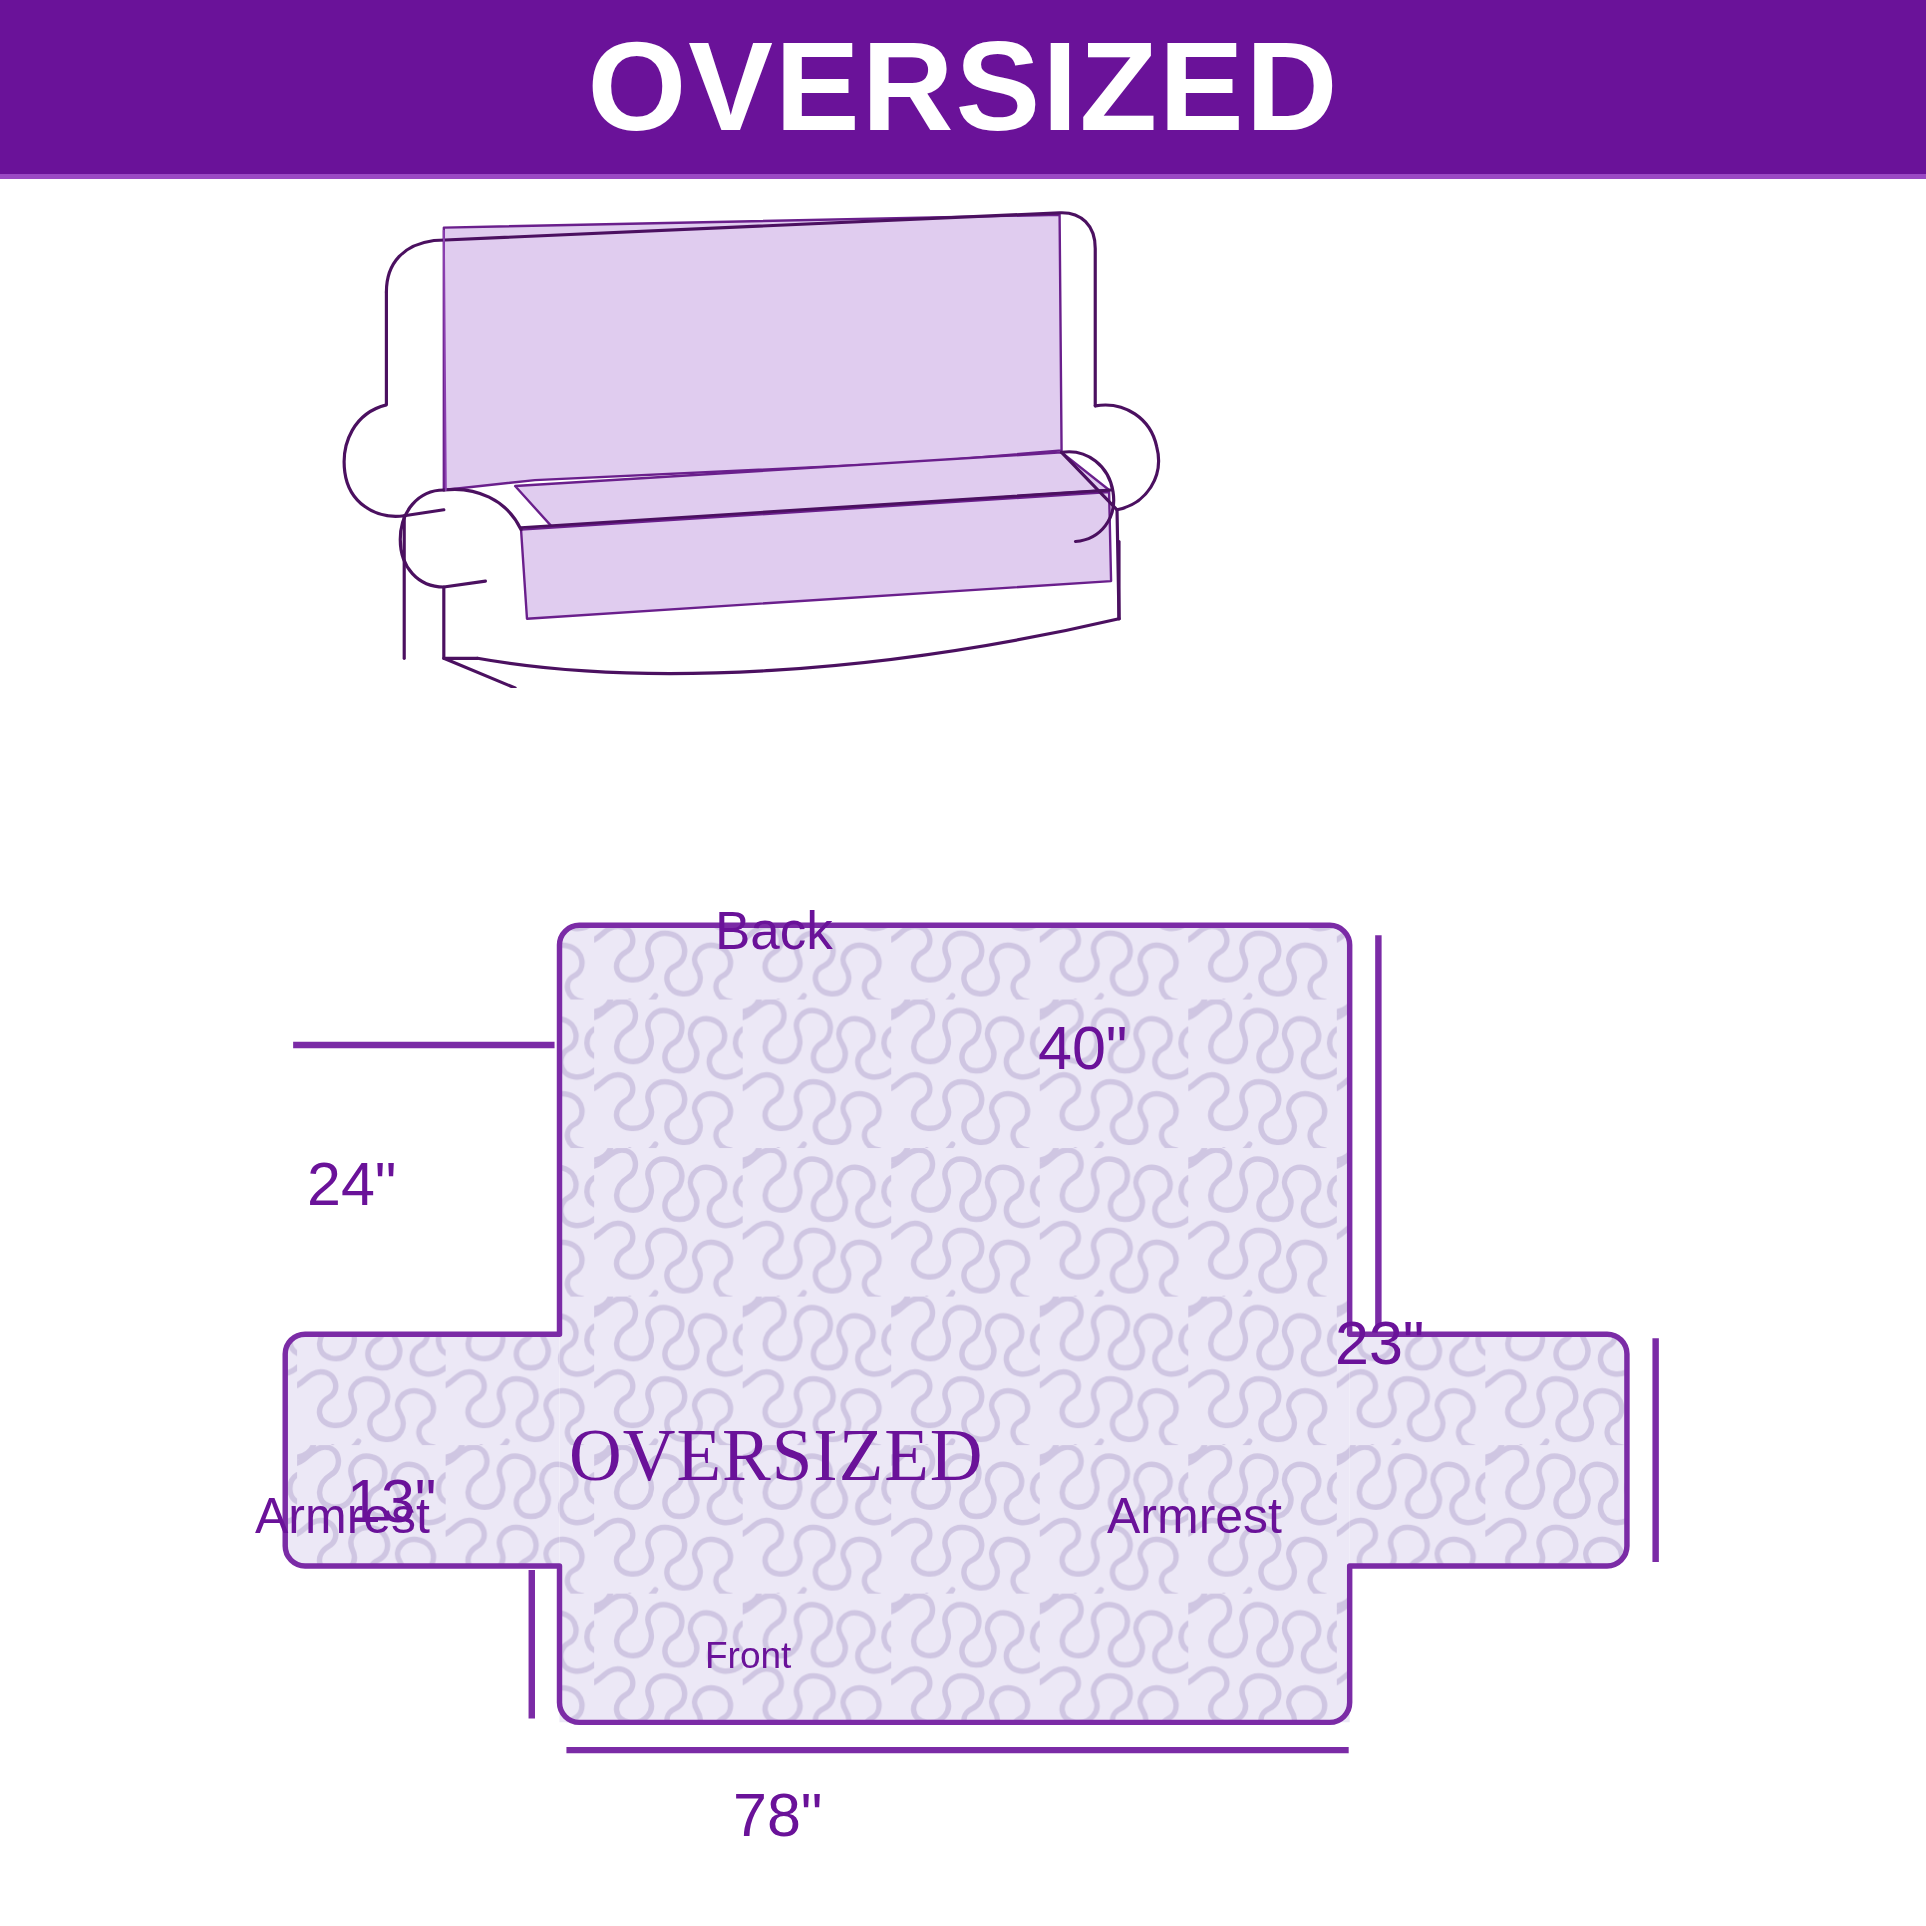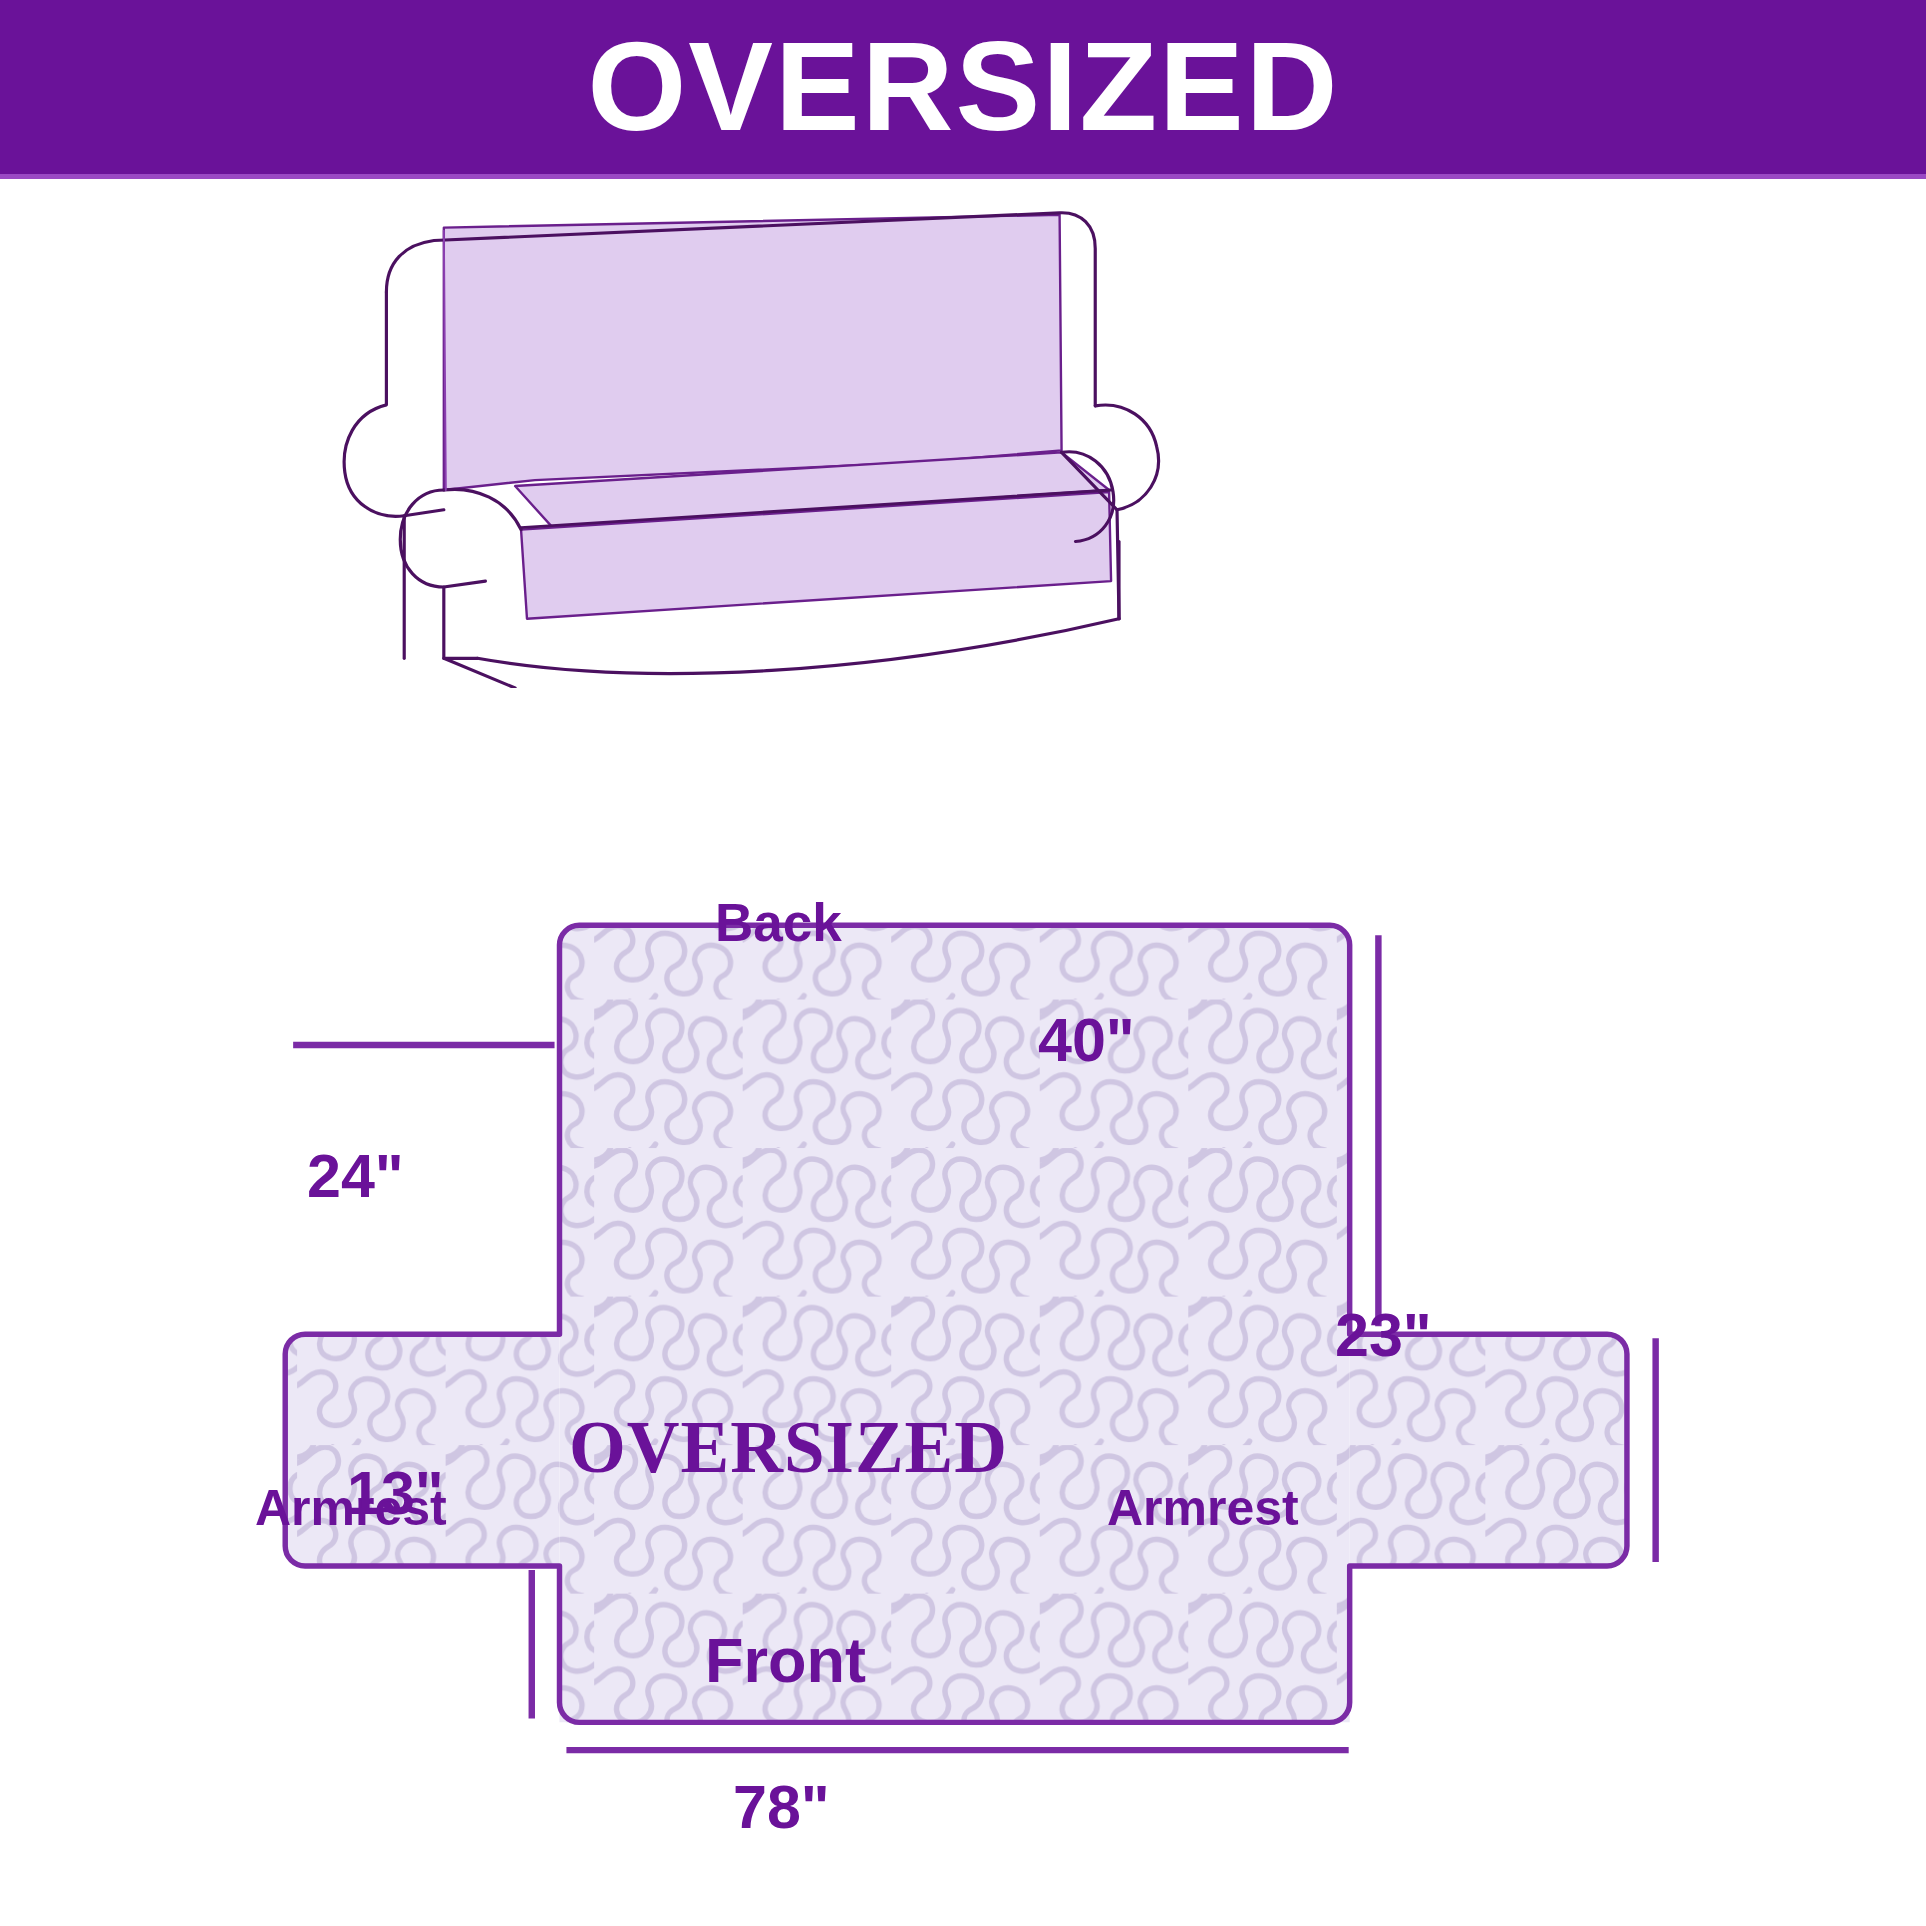--- a/index.html
+++ b/index.html
@@ -38,26 +38,27 @@
   
   #layout-diagram{
     position:absolute;left:0;top:851px;width:1927px;height:1010px;
   }
 
   
   .dim-label{
     position:absolute;
     color:#6a1299;
     font-family:"Liberation Sans", sans-serif;
-    font-weight:bold;
+    font-weight:normal;
     white-space:nowrap;
     line-height:1;
+    margin-top:8px;
   }
   #label-back   { left:715px; top:896px;  font-size:53px; }
-  #label-front  { left:705px; top:1629px; font-size:63px; }
+  #label-front  { left:705px; top:1629px; font-size:37px; }
   #label-arm-l  { left:255px; top:1483px; font-size:50px; }
   #label-arm-r  { left:1107px;top:1483px; font-size:50px; }
   #label-40     { left:1038px;top:1010px; font-size:61px; }
   #label-23     { left:1335px;top:1305px; font-size:61px; }
   #label-24     { left:307px; top:1146px; font-size:61px; }
   #label-13     { left:347px; top:1463px; font-size:61px; }
   #label-78     { left:733px; top:1777px; font-size:61px; }
   #label-center-oversized{
     left:569px; top:1411px;
     font-size:73px;

